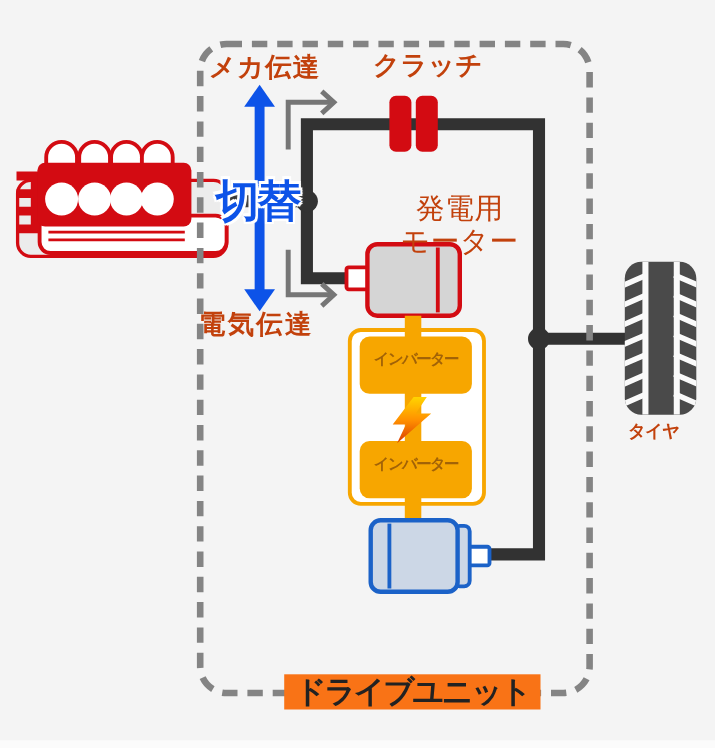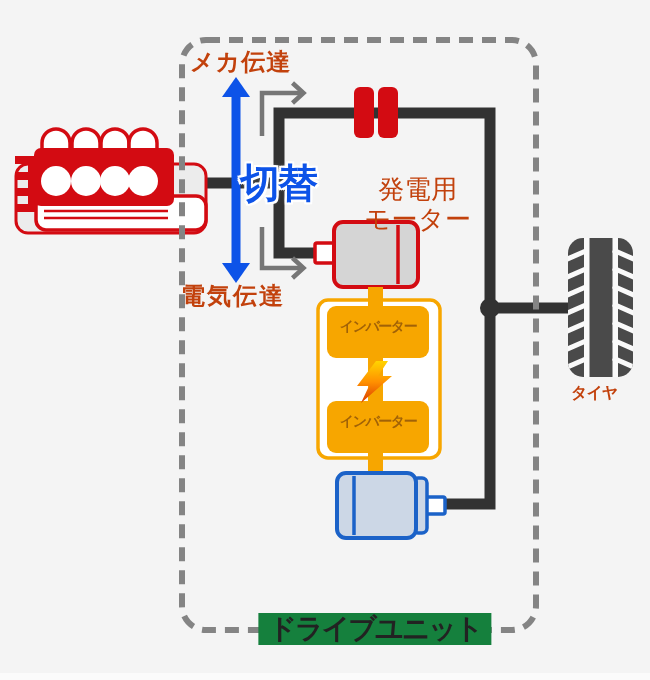--- a/index.html
+++ b/index.html
@@ -23,41 +23,40 @@
     left:24px;top:92px;font-size:28px;font-weight:700;color:#d30b12;letter-spacing:1px;
   }
   .lbl.mech{left:190px;top:48px;font-size:24px;letter-spacing:1px;}
   .lbl.clutch{left:339px;top:46px;font-size:24px;letter-spacing:0.5px;}
   .lbl.switch{
     left:234px;top:160px;transform:translateX(-50%);
     font-size:40px;font-weight:700;color:#0d53e8;letter-spacing:-2px;
     text-shadow:-2px 0 0 #fff,2px 0 0 #fff,0 -2px 0 #fff,0 2px 0 #fff,
                 -2px -2px 0 #fff,2px 2px 0 #fff,-2px 2px 0 #fff,2px -2px 0 #fff,
                 0 0 4px #fff;
-    margin-left:44px;
   }
   .lbl.electric{left:181px;top:282px;font-size:24px;letter-spacing:2px;}
   .lbl.generator{
     left:418px;top:150px;transform:translateX(-50%);
     font-size:26px;font-weight:500;text-align:center;line-height:30px;letter-spacing:0.5px;margin-top:24px;
   }
   .lbl.inverter{
     transform:translateX(-50%);
     font-size:14px;font-weight:600;letter-spacing:-1.5px;color:#a16207;
   }
   .lbl.inverter.top{left:378px;top:318px;}
   .lbl.inverter.bottom{left:378px;top:413px;}
   .lbl.traction{
     left:391px;top:550px;transform:translateX(-50%);
     font-size:27px;font-weight:700;color:#0d53e8;letter-spacing:-1px;
   }
   .lbl.driveunit{
     left:375px;top:613px;transform:translateX(-50%);
     font-size:28px;font-weight:600;color:#222;letter-spacing:-2px;
-    background:#15803d;padding:0 10px;
+    background:#f97316;padding:0 10px;
   }
   .lbl.tire{left:571px;top:384px;font-size:16px;letter-spacing:-1px;}
 </style>
 </head>
 <body>
 
 <div class="stage">
 
   <svg class="linework" width="650" height="680" viewBox="0 0 650 680">
     <defs>
@@ -151,20 +150,21 @@
     <g>
       <path d="M236,95 V265" stroke="#0d53e8" stroke-width="9" fill="none"></path>
       <path d="M236,77 L222,97 L250,97 Z" fill="#0d53e8"></path>
       <path d="M236,283 L222,263 L250,263 Z" fill="#0d53e8"></path>
     </g>
 
     <rect x="0" y="673" width="650" height="7" fill="#fbfbfb"></rect>
   </svg>
 
   <div class="lbl mech">メカ伝達</div>
+  <div class="lbl clutch">クラッチ</div>
   <div class="lbl switch">切替</div>
   <div class="lbl electric">電気伝達</div>
   <div class="lbl generator">
     <div>発電用</div>
     <div>モーター</div>
   </div>
   <div class="lbl inverter top">インバーター</div>
   <div class="lbl inverter bottom">インバーター</div>
   <div class="lbl driveunit">ドライブユニット</div>
   <div class="lbl tire">タイヤ</div>

